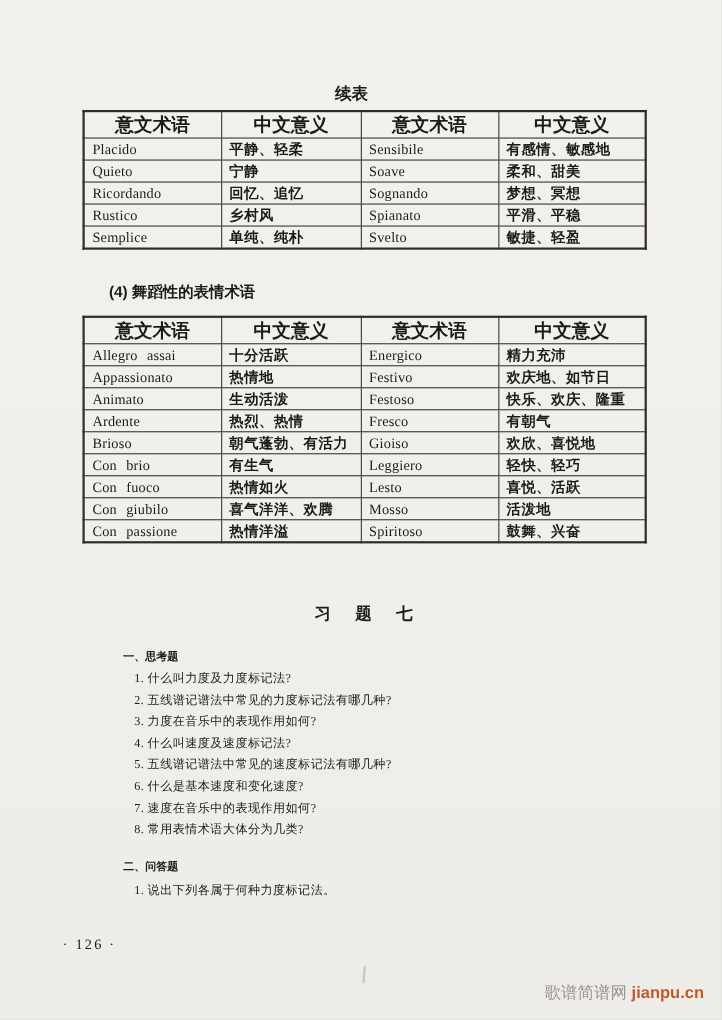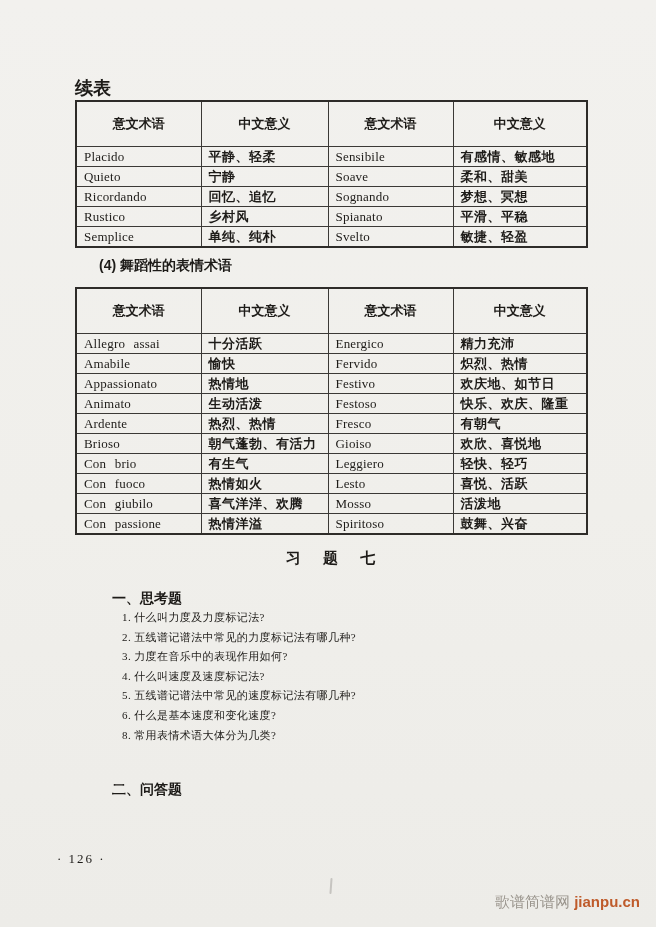--- a/index.html
+++ b/index.html
@@ -9,38 +9,38 @@
     margin:0 auto;
     background:linear-gradient(180deg,#f2f1ee 0%,#f0efeb 55%,#edece8 100%);
     font-family:"Liberation Serif","DejaVu Serif",serif;
     color:#1d1b18;
     overflow:hidden;
   }
 
   .continued {
     position:absolute; top:76px; left:75px; width:511px;
     box-sizing:border-box; padding-right:22px;
-    text-align:left; font-size:18px; font-weight:bold;
+    text-align:center; font-size:15px; font-weight:bold;
     font-family:Liberation Serif, serif;
   }
 
   table.terms {
     position:absolute; left:75px; width:511px;
     border-collapse:collapse; table-layout:fixed;
     border:2px solid #2e2c29;
   }
   #table1 { top:100px; }
   #table2 { top:287px; }
   table.terms th, table.terms td {
     border:1px solid #3b3936;
     overflow:hidden; white-space:nowrap;
   }
   table.terms th {
-    height:20px; padding:12px; text-align:center;
-    font-size:13px; font-weight:bold;
+    height:20px; padding:0; text-align:center;
+    font-size:17px; font-weight:bold;
     font-family:"Liberation Sans","DejaVu Sans",sans-serif;
   }
   table.terms td { height:19px; font-size:13px; padding:0 2px 0 7px; }
   td.term {
     font-family:"Liberation Serif","DejaVu Serif",serif;
     word-spacing:5px; letter-spacing:0.2px;
   }
   td.meaning {
     font-family:"Liberation Sans","DejaVu Sans",sans-serif;
     font-weight:bold; letter-spacing:0.5px; font-size:13px;
@@ -54,21 +54,21 @@
 
   .exercise-title {
     position:absolute; top:549px; left:75px; width:511px;
     text-align:center; font-size:15px; font-weight:bold;
     word-spacing:18px;
     font-family:"Liberation Sans","DejaVu Sans",sans-serif;
   }
 
   .sub-heading {
     position:absolute; left:112px;
-    font-size:14px; font-weight:bold;
+    font-size:10px; font-weight:bold;
     font-family:"Liberation Sans","DejaVu Sans",sans-serif;
   }
   #sec1-heading { top:590px; }
   #sec2-heading { top:781px; }
 
   .q-list { position:absolute; left:122px; }
   #q-list-1 { top:608px; }
   #q-list-2 { top:801px; }
   .q-item {
     font-size:11px; line-height:19.6px;
@@ -169,26 +169,20 @@
         </tr>
     </thead>
     <tbody>
         <tr>
           <td class="term">Allegro assai</td>
           <td class="meaning">十分活跃</td>
           <td class="term">Energico</td>
           <td class="meaning">精力充沛</td>
         </tr>
         <tr>
-          <td class="term">Amabile</td>
-          <td class="meaning">愉快</td>
-          <td class="term">Fervido</td>
-          <td class="meaning">炽烈、热情</td>
-        </tr>
-        <tr>
           <td class="term">Appassionato</td>
           <td class="meaning">热情地</td>
           <td class="term">Festivo</td>
           <td class="meaning">欢庆地、如节日</td>
         </tr>
         <tr>
           <td class="term">Animato</td>
           <td class="meaning">生动活泼</td>
           <td class="term">Festoso</td>
           <td class="meaning">快乐、欢庆、隆重</td>
@@ -236,25 +230,29 @@
 
   <div class="sub-heading" id="sec1-heading">一、思考题</div>
 
   <div class="q-list" id="q-list-1">
       <div class="q-item">1. 什么叫力度及力度标记法?</div>
       <div class="q-item">2. 五线谱记谱法中常见的力度标记法有哪几种?</div>
       <div class="q-item">3. 力度在音乐中的表现作用如何?</div>
       <div class="q-item">4. 什么叫速度及速度标记法?</div>
       <div class="q-item">5. 五线谱记谱法中常见的速度标记法有哪几种?</div>
       <div class="q-item">6. 什么是基本速度和变化速度?</div>
+      <div class="q-item">7. 速度在音乐中的表现作用如何?</div>
       <div class="q-item">8. 常用表情术语大体分为几类?</div>
     </div>
 
   <div class="sub-heading" id="sec2-heading">二、问答题</div>
 
+  <div class="q-list" id="q-list-2">
+      <div class="q-item">1. 说出下列各属于何种力度标记法。</div>
+    </div>
 
   <div class="page-number">· 126 ·</div>
 
   <div class="scan-artifact"></div>
 
   <div class="watermark">
     <span class="wm-name">歌谱简谱网</span>
     <span class="wm-url">jianpu.cn</span>
   </div>
 

